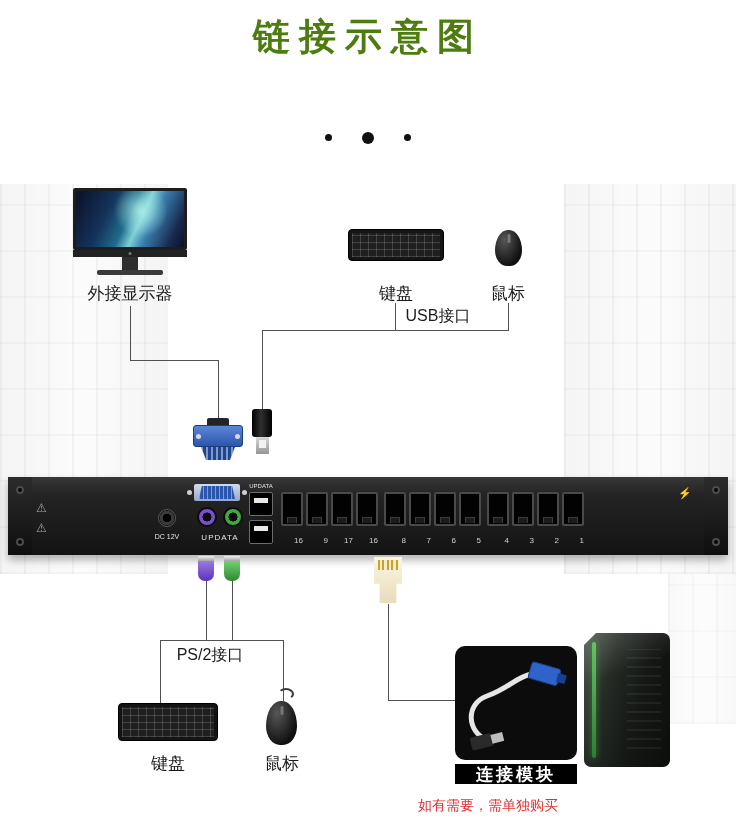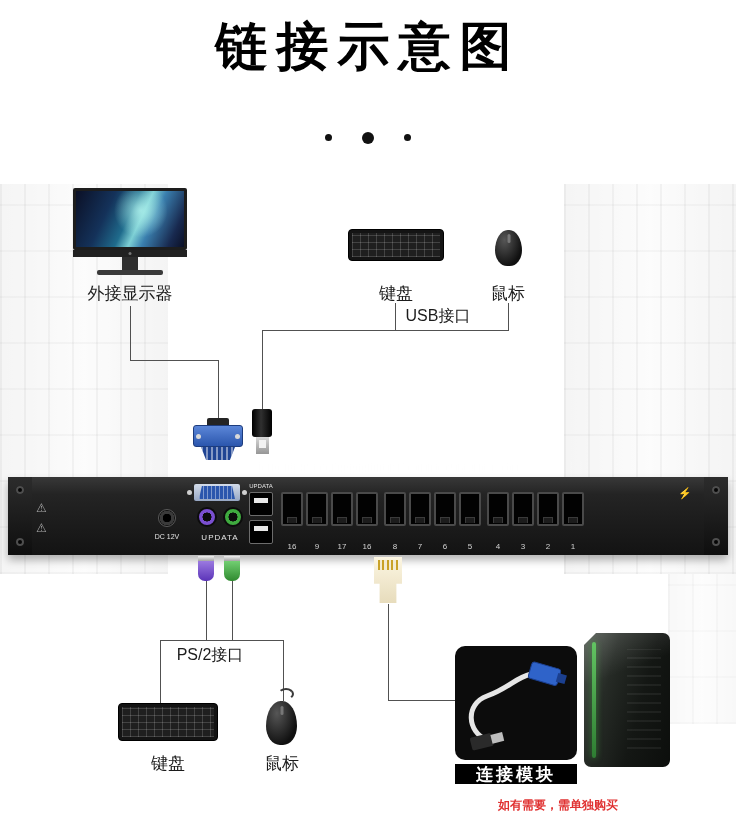--- a/index.html
+++ b/index.html
@@ -11,21 +11,21 @@
   .rack-bg { position:absolute; opacity:.55;
     background:
       repeating-linear-gradient(90deg, rgba(0,0,0,.07) 0 2px, transparent 2px 24px),
       repeating-linear-gradient(0deg, rgba(0,0,0,.05) 0 2px, transparent 2px 46px),
       linear-gradient(90deg,#ededed,#fafafa 50%,#ececec);
   }
   .rack-bg.faint { opacity:.35; }
 
   
   .title { position:absolute; left:0; top:12px; width:736px; text-align:center;
-    font-size:52px; font-weight:900; letter-spacing:9px; color:#000000; }
+    font-size:37px; font-weight:900; letter-spacing:9px; color:#4d7c0f; }
   .subtitle { position:absolute; left:0; top:86px; width:736px; text-align:center;
     font-family:"Liberation Serif", serif; font-size:21px; color:#2a2a2a; letter-spacing:2px; }
   .dots { position:absolute; left:0; top:128px; width:736px; text-align:center; }
   .dot { display:inline-block; vertical-align:middle; background:#111; border-radius:50%; margin:0 13px; }
   .dot.small { width:7px; height:7px; }
   .dot.big { width:12px; height:12px; }
 
   
   .label { position:absolute; font-size:17px; color:#1c1c1c; text-align:center; }
   .line { position:absolute; background:#515151; }
@@ -94,40 +94,40 @@
 
   .usb-port { width:24px; height:24px; background:#000; border:1px solid #6c6c6c; border-radius:2px; }
   .usb-port i { display:block; width:14px; height:5px; background:#e8e8e8; margin:5px auto 0; }
 
   .port-strip { display:flex; gap:6px; }
   .pgroup { display:flex; gap:3px; }
   .pcol { width:22px; }
   .rj45sock { width:22px; height:34px; background:#020202; border:2px solid #4a4a4a; border-radius:2px; position:relative; }
   .rj45sock .tab { position:absolute; left:50%; bottom:1px; transform:translateX(-50%); width:10px; height:6px;
     background:#1c1c1c; border:1px solid #3a3a3a; border-bottom:none; display:block; }
-  .pnum { font-size:8px; color:#d2d2d2; text-align:center; margin-top:16px; }
+  .pnum { font-size:8px; color:#d2d2d2; text-align:right; margin-top:10px; }
 
   
   .plug { width:16px; }
   .plug .band { height:5px; background:linear-gradient(#efefef,#a4a4a4); }
   .plug .pbody { height:20px; border-radius:0 0 7px 7px; }
   .pbody.purple2 { background:linear-gradient(#9b7ae0,#5b34b8); }
   .pbody.green2  { background:linear-gradient(#72cf72,#2f8a2f); }
 
   
   .rj45-plug { width:28px; height:46px; background:linear-gradient(#fcf6e2,#e7dcbc);
     clip-path:polygon(0 0,100% 0,100% 58%,80% 58%,80% 100%,20% 100%,20% 58%,0 58%); }
   .rj45-plug .pins { margin:3px 4px 0; height:10px;
     background:repeating-linear-gradient(90deg,#c9a227 0 2px,#f3ecd2 2px 4.5px); }
 
   
   .module-box { background:#0c0c0c; border-radius:10px; }
   .module-bar { background:#000; color:#fff; display:flex; align-items:center; justify-content:center;
     font-size:17px; font-weight:bold; letter-spacing:3px; }
-  .note { position:absolute; text-align:right; font-size:12px; font-weight:bold; }
+  .note { position:absolute; text-align:left; font-size:14px; font-weight:normal; }
 
   
   .tower { border-radius:7px; clip-path:polygon(12px 0,100% 0,100% 100%,0 100%,0 12px);
     background:linear-gradient(160deg, rgba(255,255,255,.16), transparent 32%),
                linear-gradient(105deg,#4c544c 0%,#262b26 30%,#141714 62%,#0c0e0c 100%); }
   .tower-accent { position:absolute; left:8px; top:9px; width:4px; height:116px; border-radius:2px;
     background:linear-gradient(#62c462,#2e7d32); box-shadow:0 0 6px rgba(70,200,70,.55); }
   .tower-vents { position:absolute; right:9px; top:16px; width:34px; height:100px;
     background:repeating-linear-gradient(0deg, rgba(255,255,255,.06) 0 2px, transparent 2px 9px); }
 </style>

